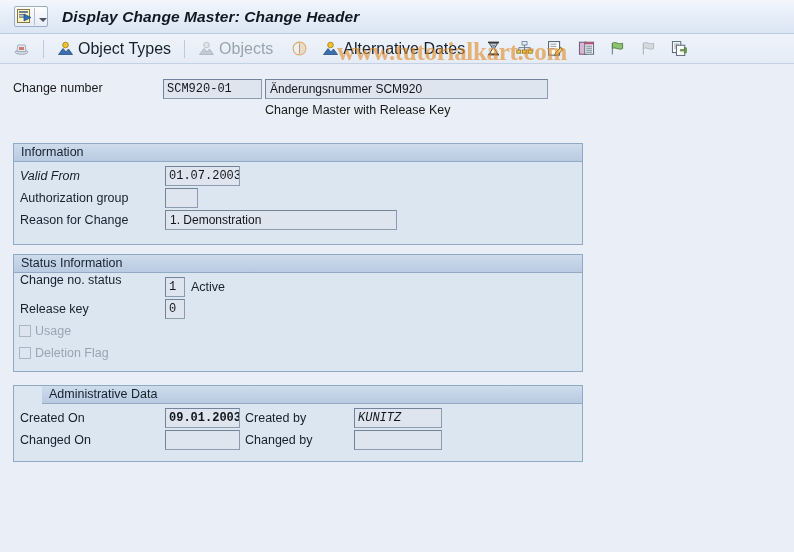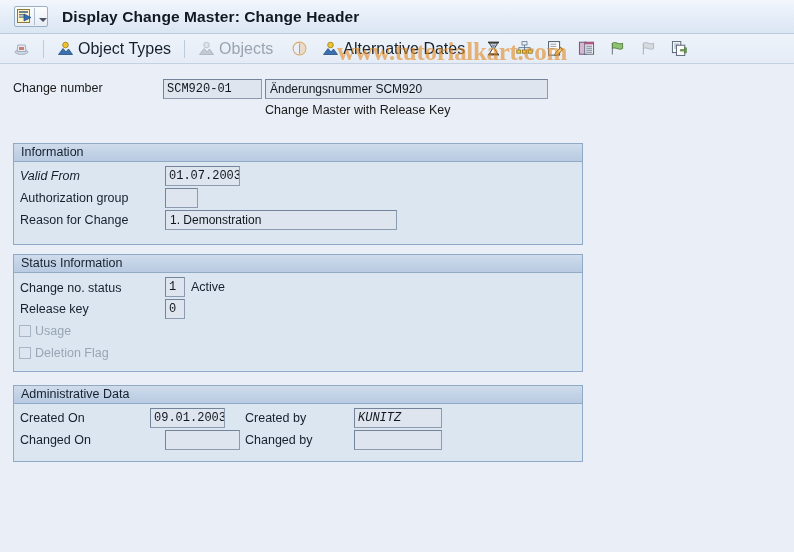--- a/index.html
+++ b/index.html
@@ -33,21 +33,21 @@
   }
   .sysmenu .sep{width:1px;height:17px;background:#aebdd2;}
   .sysmenu .arr{
     width:0;height:0;margin-left:4px;
     border-left:4px solid transparent;border-right:4px solid transparent;
     border-top:4px solid #4a5565;
     align-self:flex-end;margin-bottom:4px;
   }
   .title-text{
     margin-left:14px;
-    font-size:15.5px;font-weight:bold;
+    font-size:15.5px;font-weight:bold;font-style:italic;
     color:#101822;letter-spacing:.1px;white-space:nowrap;
   }
 
   
   .toolbar{
     position:absolute;left:0;top:34px;width:794px;height:30px;
     background:linear-gradient(to bottom,#eef3fa 0%,#e5ecf6 100%);
     border-bottom:1px solid #c3d1e3;
     display:flex;align-items:center;
     box-sizing:border-box;
@@ -293,40 +293,40 @@
 
 <div class="fld-label" style="left:20px;top:191px;">Authorization group</div>
 <div class="inp" style="left:165px;top:188px;width:33px;height:20px;"></div>
 
 <div class="fld-label" style="left:20px;top:213px;">Reason for Change</div>
 <div class="inp sans" style="left:165px;top:210px;width:232px;height:20px;">1. Demonstration</div>
 
 <div class="group" style="left:13px;top:254px;width:570px;height:118px;">
   <div class="group-hd">Status Information</div>
 </div>
-<div class="fld-label" style="left:20px;top:281px;">Change no. status</div>
+<div class="fld-label" style="left:20px;top:273px;">Change no. status</div>
 <div class="inp" style="left:165px;top:277px;width:20px;height:20px;">1</div>
 <div class="static-val" style="left:191px;top:280px;">Active</div>
 
 <div class="fld-label" style="left:20px;top:302px;">Release key</div>
 <div class="inp" style="left:165px;top:299px;width:20px;height:20px;">0</div>
 
 <div class="cbx-row" style="left:19px;top:324px;">
   <span class="cbx"></span>
   <span class="cbx-lbl">Usage</span>
 </div>
 <div class="cbx-row" style="left:19px;top:346px;">
   <span class="cbx"></span>
   <span class="cbx-lbl">Deletion Flag</span>
 </div>
 
-<div class="group" style="left:13px;top:385px;width:570px;height:77px;">
+<div class="group" style="left:13px;top:385px;width:570px;height:77px;padding-left:28px;">
   <div class="group-hd">Administrative Data</div>
 </div>
 <div class="fld-label" style="left:20px;top:411px;">Created On</div>
-<div class="inp" style="left:150px;top:408px;width:75px;height:20px;">09.01.2003</div>
+<div class="inp" style="left:165px;top:408px;width:75px;height:20px;font-weight:bold;">09.01.2003</div>
 <div class="fld-label" style="left:245px;top:411px;">Created by</div>
 <div class="inp" style="left:354px;top:408px;width:88px;height:20px;font-style:italic;">KUNITZ</div>
 
 <div class="fld-label" style="left:20px;top:433px;">Changed On</div>
 <div class="inp" style="left:165px;top:430px;width:75px;height:20px;"></div>
 <div class="fld-label" style="left:245px;top:433px;">Changed by</div>
 <div class="inp" style="left:354px;top:430px;width:88px;height:20px;"></div>
 
 </body></html>

